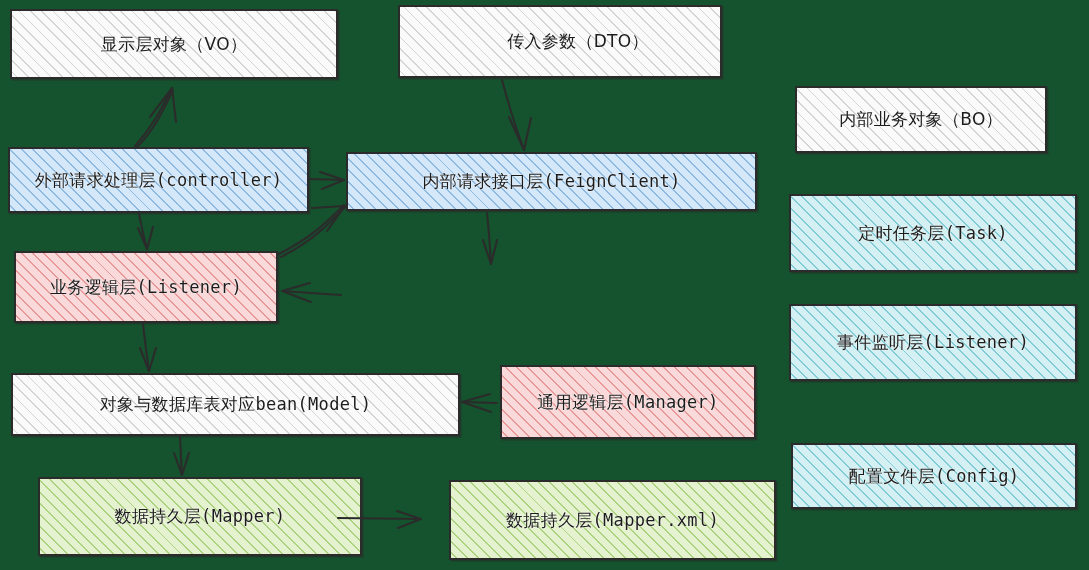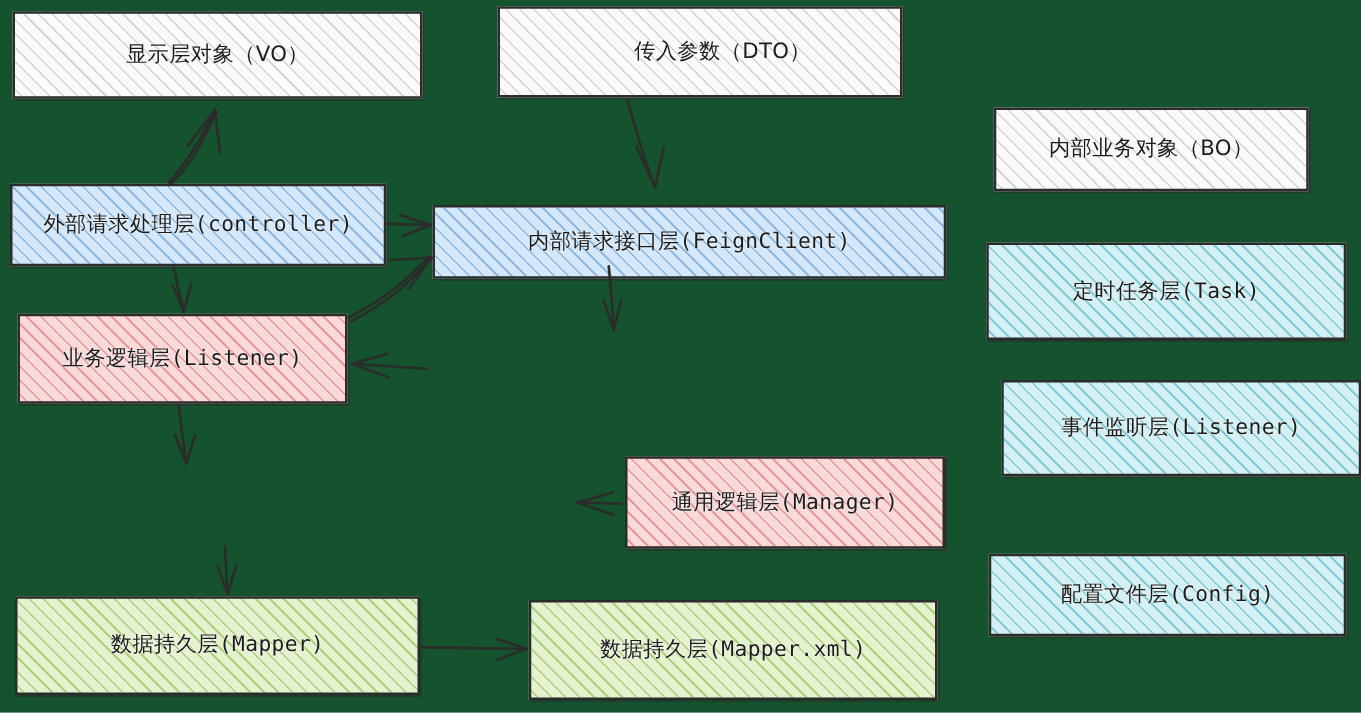--- a/index.html
+++ b/index.html
@@ -76,20 +76,21 @@
         rgba(215,95,95,0.52) 3px, rgba(215,95,95,0.52) 4.4px,
         rgba(220,110,110,0.00) 4.4px, rgba(220,110,110,0.00) 8px);
   }
   .fill-green {
     background-color: #e5f2cf;
     background-image:
       repeating-linear-gradient(45deg,
         rgba(140,190,80,0.00) 0px, rgba(140,190,80,0.00) 3px,
         rgba(126,182,62,0.55) 3px, rgba(126,182,62,0.55) 4.4px,
         rgba(140,190,80,0.00) 4.4px, rgba(140,190,80,0.00) 8px);
+    margin-left: 26px;
   }
   .fill-cyan {
     background-color: #d4f0f2;
     background-image:
       repeating-linear-gradient(45deg,
         rgba(70,175,190,0.00) 0px, rgba(70,175,190,0.00) 3px,
         rgba(55,170,190,0.52) 3px, rgba(55,170,190,0.52) 4.4px,
         rgba(70,175,190,0.00) 4.4px, rgba(70,175,190,0.00) 8px);
   }
 </style>
@@ -181,37 +182,40 @@
   </div>
 
   <div class="node fill-grey" style="left:795px; top:86px; width:252px; height:67px;">
     <span class="label">内部业务对象（BO）</span>
   </div>
 
   <div class="node fill-blue" style="left:8px; top:147px; width:301px; height:66px;">
     <span class="label mono">外部请求处理层(controller)</span>
   </div>
 
-  <div class="node fill-blue" style="left:346px; top:164px; width:411px; height:59px;">
+  <div class="node fill-blue" style="left:346px; top:152px; width:411px; height:59px;">
     <span class="label mono">内部请求接口层(FeignClient)</span>
   </div>
 
   <div class="node fill-cyan" style="left:789px; top:194px; width:288px; height:78px;">
     <span class="label mono">定时任务层(Task)</span>
   </div>
 
   <div class="node fill-red" style="left:14px; top:251px; width:264px; height:72px;">
     <span class="label mono">业务逻辑层(Listener)</span>
   </div>
 
 
-  <div class="node fill-cyan" style="left:789px; top:304px; width:288px; height:77px;margin-left:12px;">
+  <div class="node fill-cyan" style="left:789px; top:304px; width:288px; height:77px;">
     <span class="label mono">事件监听层(Listener)</span>
   </div>
 
+  <div class="node fill-grey" style="left:11px; top:373px; width:449px; height:63px;">
+    <span class="label mono">对象与数据库表对应bean(Model)</span>
+  </div>
 
   <div class="node fill-red" style="left:500px; top:365px; width:256px; height:74px;">
     <span class="label mono">通用逻辑层(Manager)</span>
   </div>
 
   <div class="node fill-cyan" style="left:791px; top:443px; width:286px; height:66px;">
     <span class="label mono">配置文件层(Config)</span>
   </div>
 
   <div class="node fill-green" style="left:12px; top:477px; width:324px; height:79px;">

